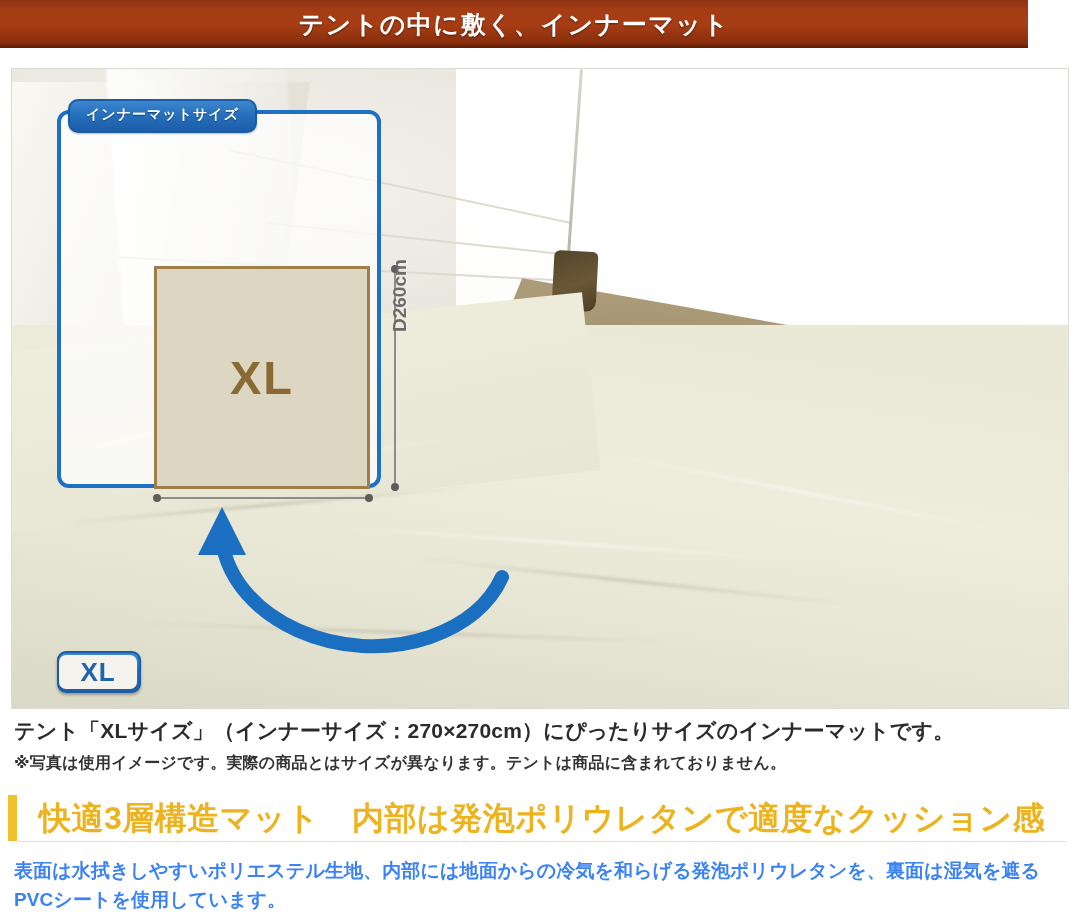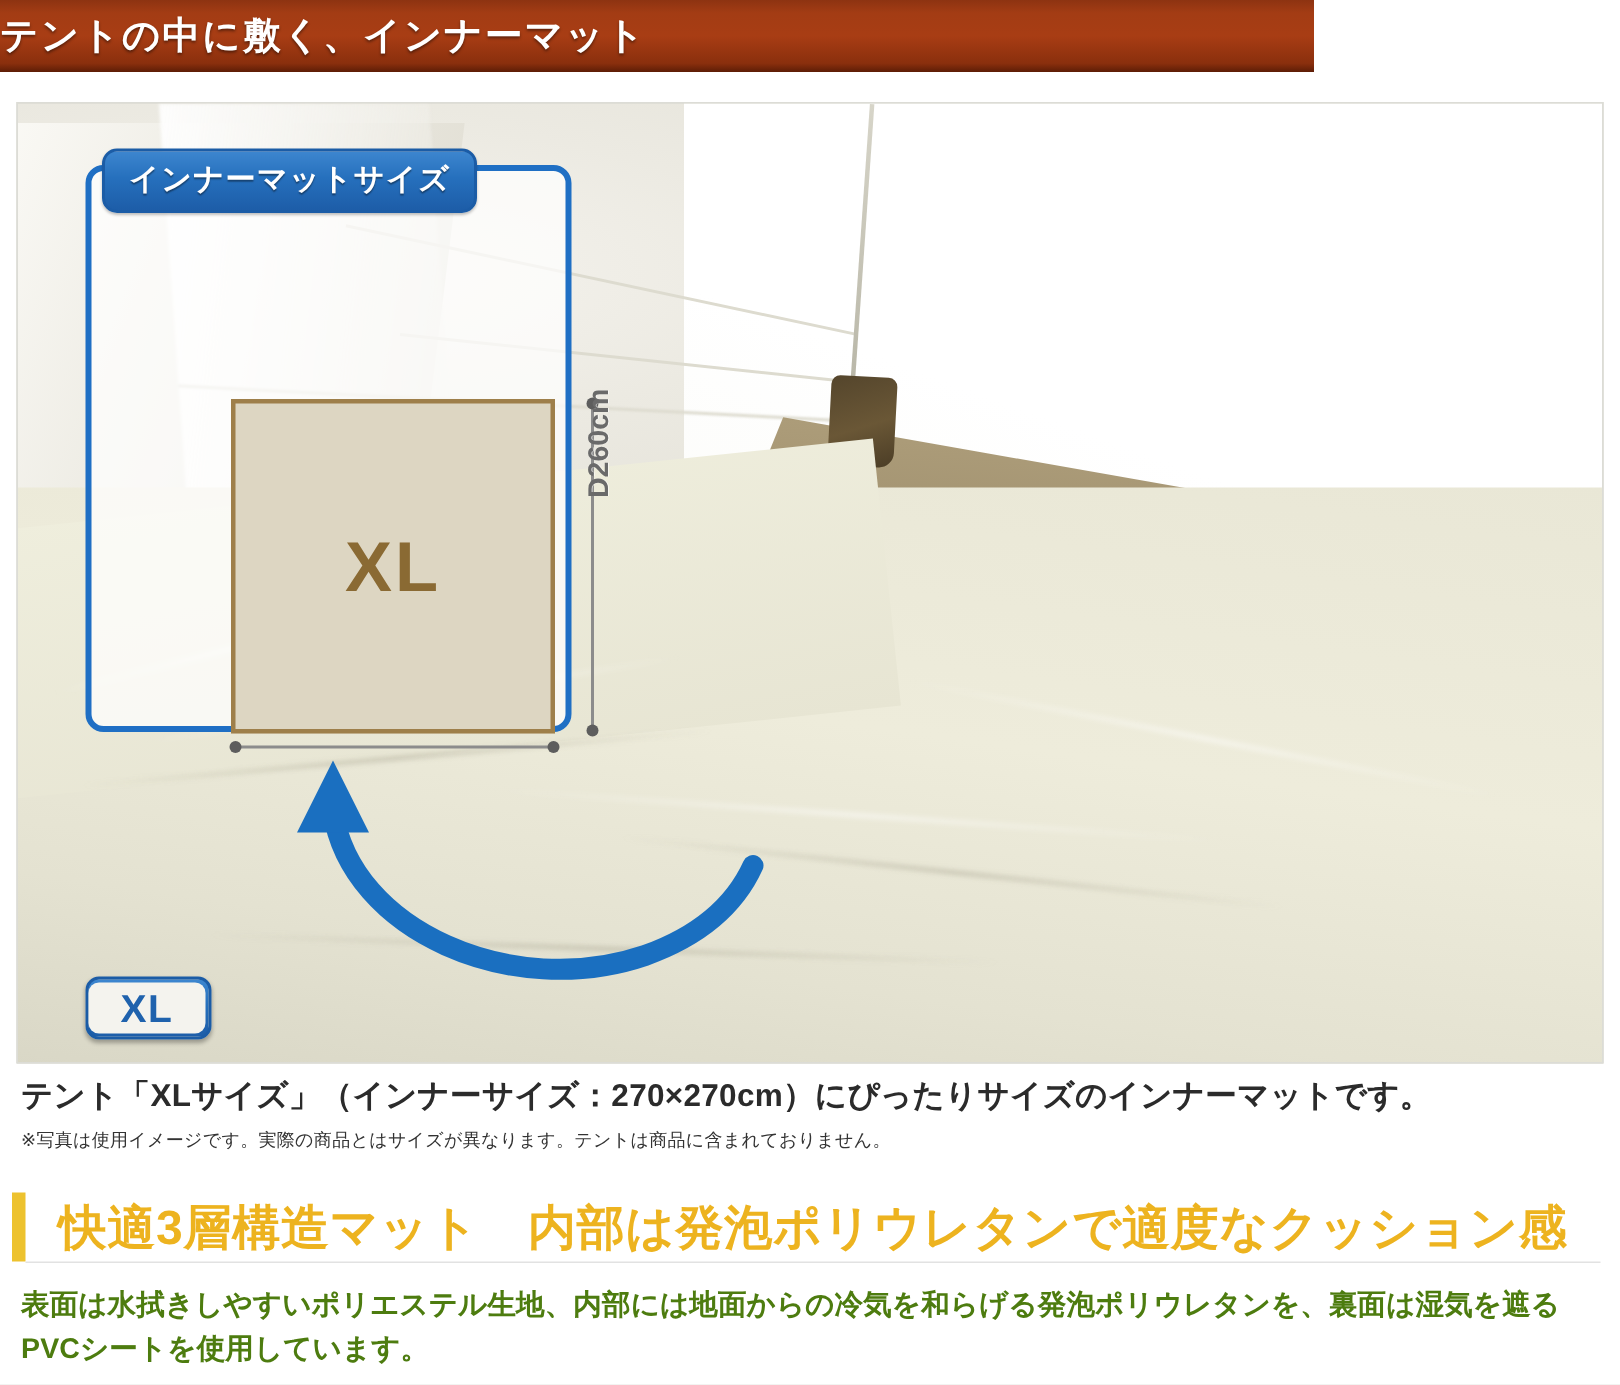--- a/index.html
+++ b/index.html
@@ -12,31 +12,31 @@
     height: 923px;
     font-family: "Liberation Sans", "DejaVu Sans", sans-serif;
     overflow: hidden;
     position: relative;
   }
 
   
   .header-banner {
     position: absolute;
     left: 0; top: 0;
-    width: 876px;
+    width: 1028px;
     height: 48px;
     background: linear-gradient(180deg,
         #8d3311 0%,
         #a33c14 18%,
         #a83d14 50%,
         #8a2f0d 88%,
         #5d1d06 100%);
     display: flex;
     align-items: center;
-    justify-content: flex-start;
+    justify-content: center;
     box-sizing: border-box;
   }
   .header-title {
     color: #ffffff;
     font-size: 25px;
     font-weight: bold;
     letter-spacing: 1.5px;
     line-height: 1;
     text-shadow: 0 1px 2px rgba(0,0,0,.45);
     white-space: nowrap;
@@ -208,21 +208,21 @@
   }
   .size-card-badge {
     position: absolute;
     left: 56px;
     top: 30px;
     padding: 5px 16px 7px;
     background: linear-gradient(180deg, #3d86cf 0%, #2670bd 45%, #1d5da8 100%);
     border: 2px solid #1b5ca6;
     border-radius: 10px;
     color: #ffffff;
-    font-size: 20px;
+    font-size: 14px;
     font-weight: bold;
     letter-spacing: 1px;
     white-space: nowrap;
     text-shadow: 0 1px 1px rgba(0,0,0,.4);
     box-shadow: 0 1px 2px rgba(0,0,0,.25);
     z-index: 3;
   }
   .mat-square {
     position: absolute;
     left: 93px;
@@ -371,22 +371,22 @@
     color: #2b2b2b;
     font-size: 21px;
     font-weight: bold;
     line-height: 1.45;
     letter-spacing: .2px;
     white-space: nowrap;
   }
   .desc-line-2 {
     margin-top: 6px;
     color: #333333;
-    font-size: 12px;
-    font-weight: normal;
+    font-size: 16px;
+    font-weight: bold;
     line-height: 1.4;
     letter-spacing: .2px;
     white-space: nowrap;
   }
 
   
   .feature-heading {
     position: absolute;
     left: 8px;
     top: 795px;
@@ -419,21 +419,21 @@
     height: 1px;
     background: #e2e2e2;
   }
 
   
   .body-text {
     position: absolute;
     left: 14px;
     top: 856px;
     width: 1056px;
-    color: #4d7c0f;
+    color: #3b82f6;
     font-size: 19px;
     font-weight: bold;
     line-height: 1.55;
     letter-spacing: .1px;
   }
 </style>
 </head>
 <body>
 
 <div class="header-banner">

